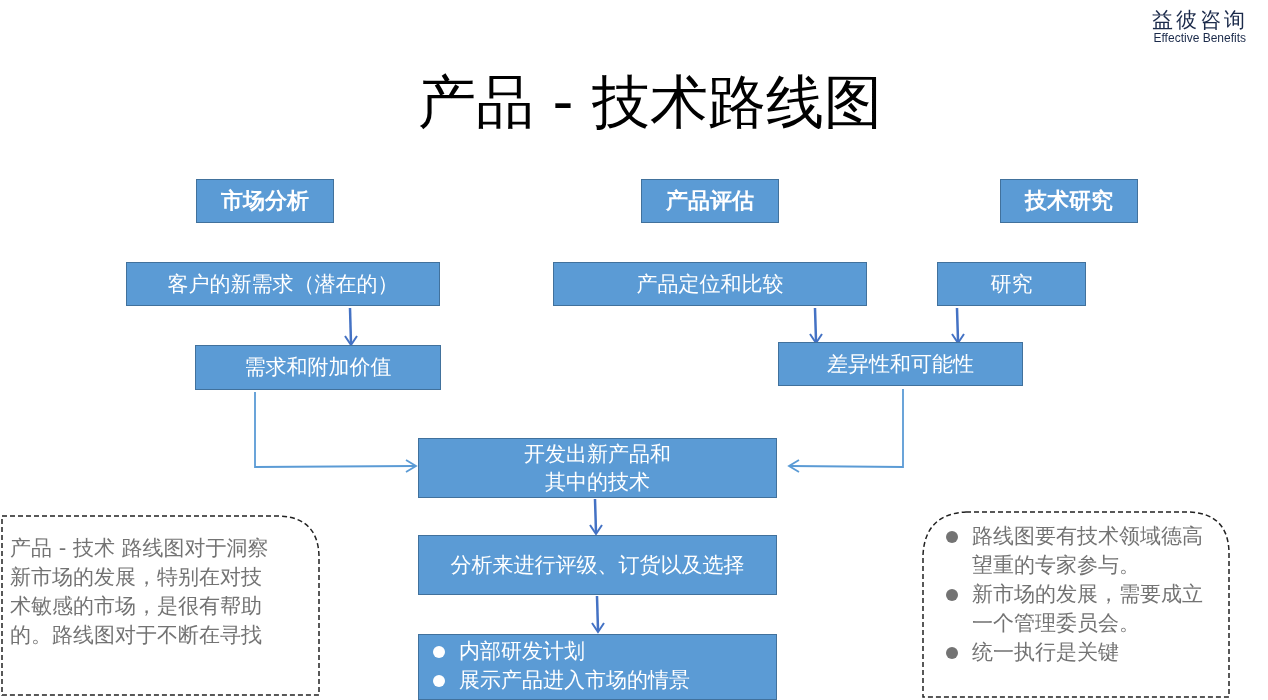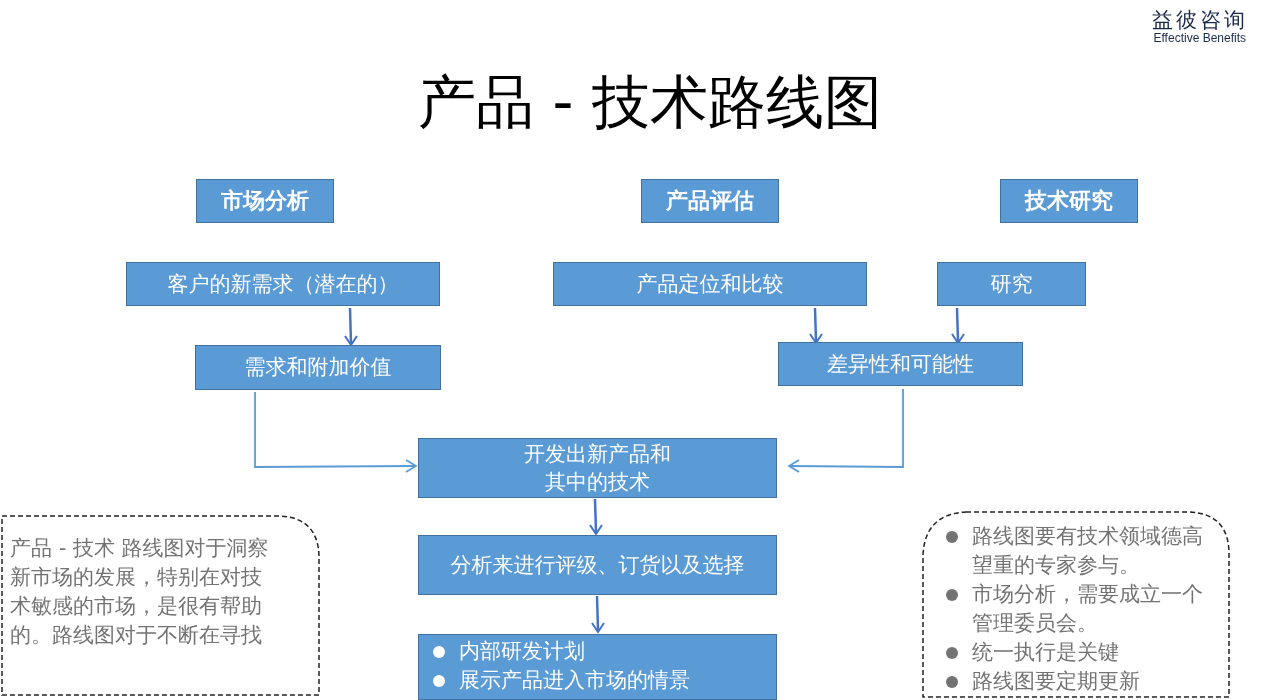--- a/index.html
+++ b/index.html
@@ -104,17 +104,16 @@
 <div class="note" style="left:10px;top:534px;width:305px;">
   <div>产品 - 技术 路线图对于洞察</div>
   <div>新市场的发展，特别在对技</div>
   <div>术敏感的市场，是很有帮助</div>
   <div>的。路线图对于不断在寻找</div>
 </div>
 
 <div class="note" style="left:940px;top:522px;width:265px;">
   <ul class="bullets">
     <li>路线图要有技术领域德高望重的专家参与。</li>
-    <li>市场分析，需要成立一个管理委员会。</li>
+    <li>新市场的发展，需要成立一个管理委员会。</li>
     <li>统一执行是关键</li>
-    <li>路线图要定期更新</li>
   </ul>
 </div>
 
 </body></html>

